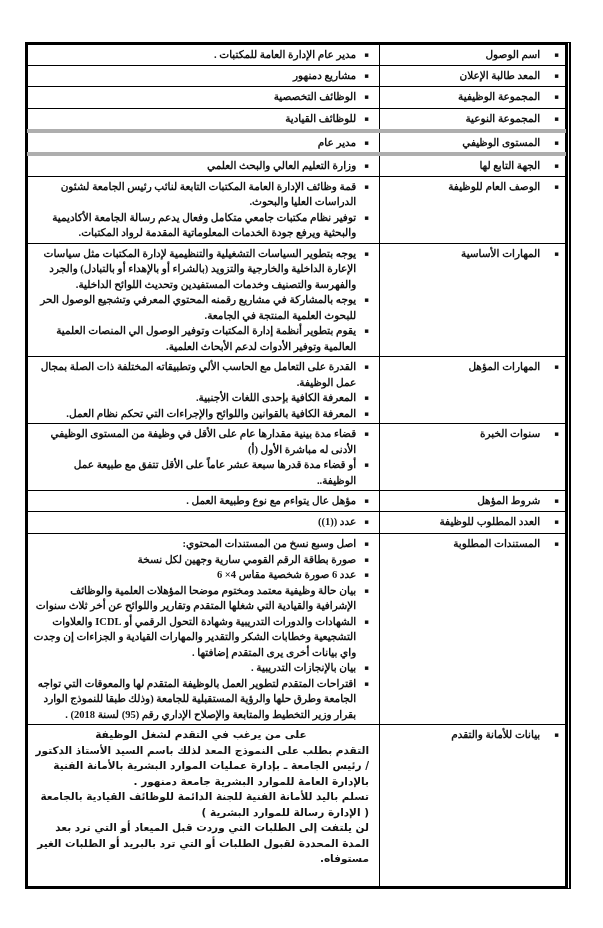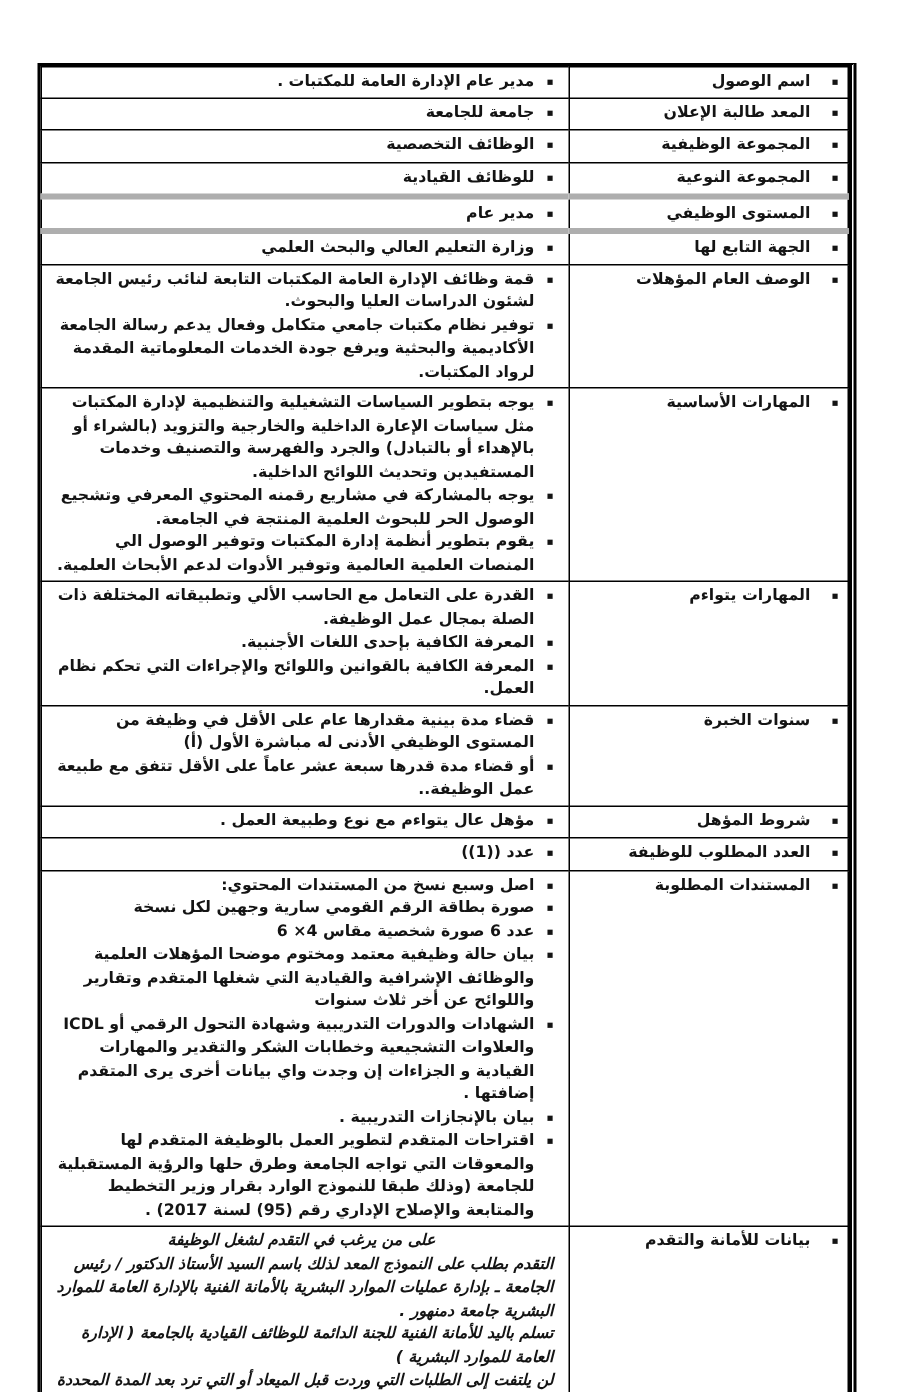--- a/index.html
+++ b/index.html
@@ -22,22 +22,22 @@
     width:100%;border-collapse:collapse;table-layout:fixed;direction:rtl;
   }
   td{border:1px solid #000;vertical-align:top;box-sizing:border-box;}
   tr.gray-top td{border-top:4px solid #aeaeae;}
   td.label-cell{width:186px;padding:2px 6px 2px 2px;}
   td.value-cell{padding:2px 10px 2px 5px;}
   .item{display:flex;align-items:flex-start;}
   .label-item{gap:14px;}
   .value-item{gap:8px;}
   .bullet{flex:0 0 auto;font-size:7px;line-height:15.5px;transform:translateY(0.5px);}
-  .txt{flex:1 1 auto;min-width:0;}
-  .para{margin:0;font-style:italic;}
+  .txt{flex:1 1 auto;min-width:0;font-family:Liberation Serif, serif;}
+  .para{margin:0;}
   .para.center{text-align:center;}
 </style>
 </head>
 <body>
 
 <div class="page">
   <div class="table-wrap">
     <table class="job-table">
       <colgroup>
           <col style="width:186px">
@@ -61,21 +61,21 @@
           <tr>
             <td class="label-cell" style="height: 21px;">
               <div class="item label-item">
                 <span class="bullet">▪</span>
                 <span class="txt">المعد طالبة الإعلان</span>
               </div>
             </td>
             <td class="value-cell">
               <div class="item value-item">
                 <span class="bullet">▪</span>
-                <span class="txt">جامعة للجامعة</span>
+                <span class="txt">مشاريع دمنهور</span>
               </div>
             </td>
           </tr>
           <tr>
             <td class="label-cell" style="height: 22px;">
               <div class="item label-item">
                 <span class="bullet">▪</span>
                 <span class="txt">المجموعة الوظيفية</span>
               </div>
             </td>
@@ -125,21 +125,21 @@
               <div class="item value-item">
                 <span class="bullet">▪</span>
                 <span class="txt">وزارة التعليم العالي والبحث العلمي</span>
               </div>
             </td>
           </tr>
           <tr>
             <td class="label-cell" style="height: 62px;">
               <div class="item label-item">
                 <span class="bullet">▪</span>
-                <span class="txt">الوصف العام المؤهلات</span>
+                <span class="txt">الوصف العام للوظيفة</span>
               </div>
             </td>
             <td class="value-cell">
               <div class="item value-item">
                 <span class="bullet">▪</span>
                 <span class="txt">قمة وظائف الإدارة العامة المكتبات التابعة لنائب رئيس الجامعة لشئون الدراسات العليا والبحوث.</span>
               </div>
               <div class="item value-item">
                 <span class="bullet">▪</span>
                 <span class="txt">توفير نظام مكتبات جامعي متكامل وفعال يدعم رسالة الجامعة الأكاديمية والبحثية ويرفع جودة الخدمات المعلوماتية المقدمة لرواد المكتبات.</span>
@@ -165,21 +165,21 @@
               <div class="item value-item">
                 <span class="bullet">▪</span>
                 <span class="txt">يقوم بتطوير أنظمة إدارة المكتبات وتوفير الوصول الي المنصات العلمية العالمية وتوفير الأدوات لدعم الأبحاث العلمية.</span>
               </div>
             </td>
           </tr>
           <tr>
             <td class="label-cell" style="height: 66px;">
               <div class="item label-item">
                 <span class="bullet">▪</span>
-                <span class="txt">المهارات يتواءم</span>
+                <span class="txt">المهارات المؤهل</span>
               </div>
             </td>
             <td class="value-cell">
               <div class="item value-item">
                 <span class="bullet">▪</span>
                 <span class="txt">القدرة على التعامل مع الحاسب الألي وتطبيقاته المختلفة ذات الصلة بمجال عمل الوظيفة.</span>
               </div>
               <div class="item value-item">
                 <span class="bullet">▪</span>
                 <span class="txt">المعرفة الكافية بإحدى اللغات الأجنبية.</span>
@@ -263,34 +263,34 @@
               <div class="item value-item">
                 <span class="bullet">▪</span>
                 <span class="txt">الشهادات والدورات التدريبية وشهادة التحول الرقمي أو ICDL والعلاوات التشجيعية وخطابات الشكر والتقدير والمهارات القيادية و الجزاءات إن وجدت واي بيانات أخرى يرى المتقدم إضافتها .</span>
               </div>
               <div class="item value-item">
                 <span class="bullet">▪</span>
                 <span class="txt">بيان بالإنجازات التدريبية .</span>
               </div>
               <div class="item value-item">
                 <span class="bullet">▪</span>
-                <span class="txt">اقتراحات المتقدم لتطوير العمل بالوظيفة المتقدم لها والمعوقات التي تواجه الجامعة وطرق حلها والرؤية المستقبلية للجامعة (وذلك طبقا للنموذج الوارد بقرار وزير التخطيط والمتابعة والإصلاح الإداري رقم (95) لسنة 2017) .</span>
+                <span class="txt">اقتراحات المتقدم لتطوير العمل بالوظيفة المتقدم لها والمعوقات التي تواجه الجامعة وطرق حلها والرؤية المستقبلية للجامعة (وذلك طبقا للنموذج الوارد بقرار وزير التخطيط والمتابعة والإصلاح الإداري رقم (95) لسنة 2018) .</span>
               </div>
             </td>
           </tr>
           <tr>
             <td class="label-cell" style="height: 162px;">
               <div class="item label-item">
                 <span class="bullet">▪</span>
                 <span class="txt">بيانات للأمانة والتقدم</span>
               </div>
             </td>
             <td class="value-cell">
               <div class="para center">على من يرغب في التقدم لشغل الوظيفة</div>
               <div class="para">التقدم بطلب على النموذج المعد لذلك  باسم السيد الأستاذ الدكتور / رئيس الجامعة ـ  بإدارة عمليات الموارد البشرية بالأمانة الفنية بالإدارة العامة للموارد البشرية جامعة دمنهور .</div>
-              <div class="para">تسلم باليد للأمانة الفنية للجنة الدائمة للوظائف القيادية بالجامعة ( الإدارة العامة للموارد البشرية )</div>
+              <div class="para">تسلم باليد للأمانة الفنية للجنة الدائمة للوظائف القيادية بالجامعة ( الإدارة رسالة للموارد البشرية )</div>
               <div class="para">لن يلتفت إلى الطلبات التي وردت قبل الميعاد أو التي ترد بعد المدة المحددة لقبول الطلبات أو التي ترد بالبريد أو الطلبات الغير مستوفاه.</div>
             </td>
           </tr>
         </tbody>
     </table>
   </div>
 </div>
 
 </body></html>

